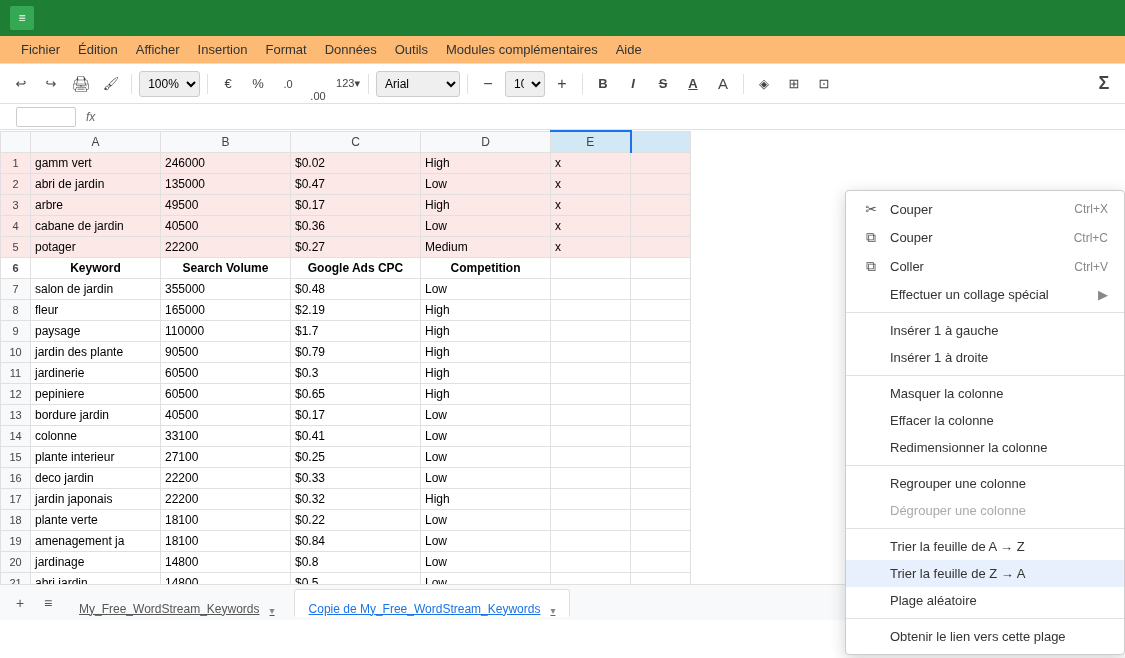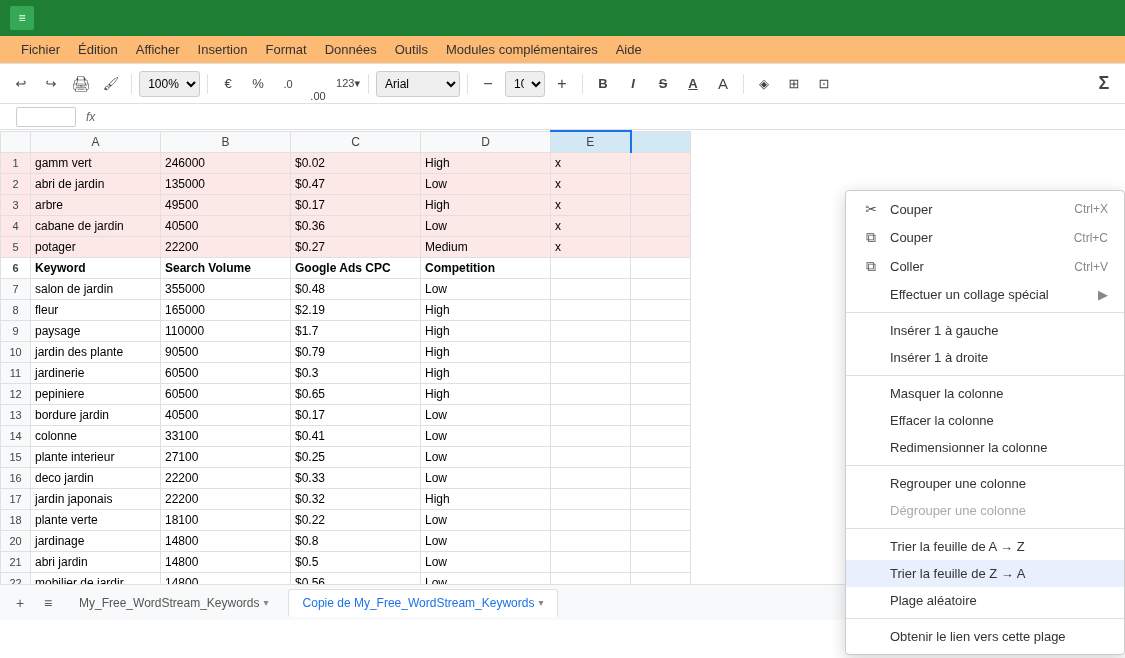--- a/index.html
+++ b/index.html
@@ -133,21 +133,21 @@
       font-weight: normal;
       color: #444;
       user-select: none;
     }
     table.sheet td { background: #fff; }
     table.sheet .row-num {
       width: 30px; min-width: 30px; background: #f8f9fa; text-align: center; color: #444; font-size: 11px;
     }
 
     .highlighted-row td { background: #fce8e6 !important; }
-    .header-row td { background: #fff !important; font-weight: bold; }
+    .header-row td { background: #fff !important; font-weight: bold; text-align: center; }
     .selected-col-header { background: #d3e8f5 !important; border-top: 2px solid #1a73e8 !important; }
 
     
     .context-menu {
       position: absolute;
       top: 60px;
       right: 0;
       width: 280px;
       background: #fff;
       border: 1px solid #ccc;
@@ -187,27 +187,28 @@
       gap: 4px;
     }
     .tab-bar .tab-btn {
       width: 24px; height: 24px;
       display: flex; align-items: center; justify-content: center;
       cursor: pointer; border-radius: 3px; font-size: 14px; color: #555;
     }
     .tab-bar .sheet-tab {
       height: 28px;
       padding: 0 14px;
-      display: flex; align-items: center;
+      display: flex; align-items: flex-end;
       font-size: 12px;
       cursor: pointer;
       border-radius: 3px 3px 0 0;
       color: #555;
       border: 1px solid transparent;
-      gap: 4px;
+      gap: 10px;
+      text-decoration: underline;
     }
     .sheet-tab.active {
       background: #fff;
       border: 1px solid #e0e0e0;
       border-bottom: 1px solid #fff;
       color: #1a73e8;
       font-weight: 500;
     }
     .sheet-tab .tab-arrow { font-size: 10px; color: #888; }
   </style>
@@ -465,20 +466,29 @@
           <tr>
             <td class="row-num">18</td>
             <td>plante verte</td>
             <td>18100</td>
             <td>$0.22</td>
             <td>Low</td>
             <td></td>
             <td></td>
           </tr>
           <tr>
+            <td class="row-num">19</td>
+            <td>amenagement ja</td>
+            <td>18100</td>
+            <td>$0.84</td>
+            <td>Low</td>
+            <td></td>
+            <td></td>
+          </tr>
+          <tr>
             <td class="row-num">20</td>
             <td>jardinage</td>
             <td>14800</td>
             <td>$0.8</td>
             <td>Low</td>
             <td></td>
             <td></td>
           </tr>
           <tr>
             <td class="row-num">21</td>

